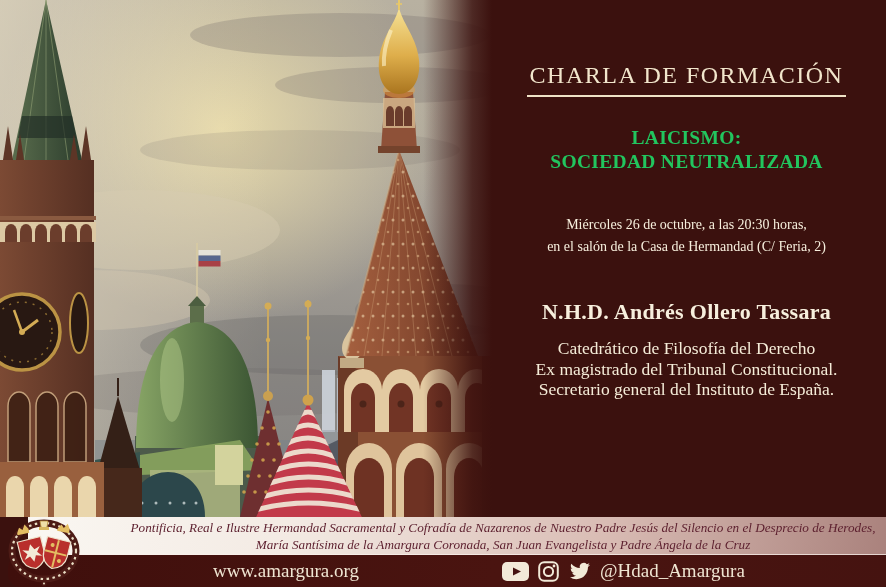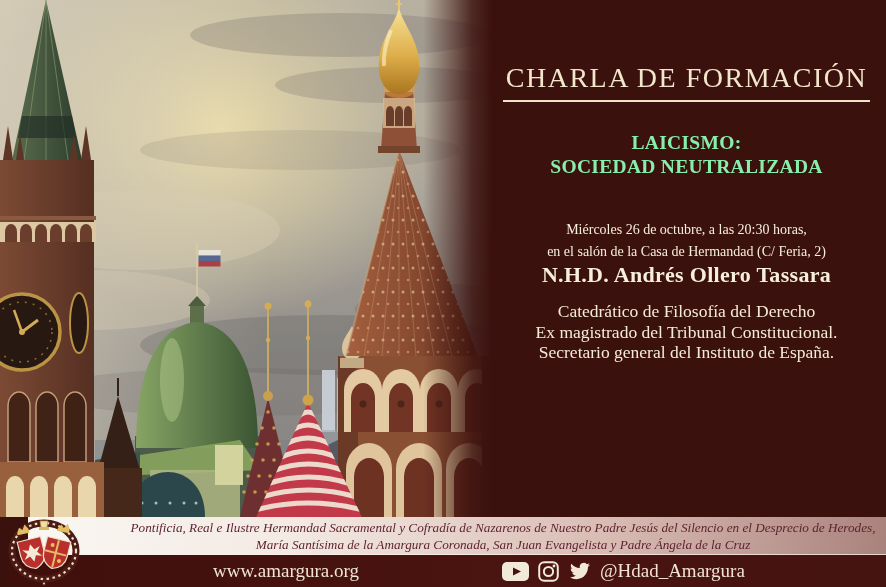--- a/index.html
+++ b/index.html
@@ -8,25 +8,25 @@
     background:#3b110e;font-family:"Liberation Serif",serif;
   }
   
   .photo{position:absolute;left:0;top:0;width:492px;height:517px;}
   .photo svg{display:block;width:100%;height:100%;}
   .photo-fade{position:absolute;left:0;top:0;width:492px;height:517px;
     background:linear-gradient(to right, rgba(59,17,14,0) 86%, rgba(59,17,14,.85) 96%, #3b110e 100%);}
   
   .content{position:absolute;left:487px;top:0;width:399px;height:517px;
     text-align:center;color:#f2e6cc;}
-  .title{margin-top:62px;font-size:28px;letter-spacing:1.5px;font-weight:normal;}
+  .title{margin-top:62px;font-size:24px;letter-spacing:1.5px;font-weight:normal;}
   .title span{border-bottom:2px solid #efe2c6;padding:0 3px 7px;}
-  .topic{margin-top:37px;font-size:19.5px;font-weight:bold;line-height:24px;color:#86efac;letter-spacing:.3px;font-family:Liberation Serif, serif;}
+  .topic{margin-top:37px;font-size:19.5px;font-weight:bold;line-height:24px;color:#22c55e;letter-spacing:.3px;font-family:Liberation Serif, serif;}
   .when{margin-top:40px;font-size:14px;font-weight:normal;line-height:21.5px;color:#f7efdd;}
-  .speaker-name{font-size:22px;font-weight:bold;color:#f7efdd;letter-spacing:.3px;}
+  .speaker-name{margin-top:42px;font-size:22px;font-weight:bold;color:#f7efdd;letter-spacing:.3px;}
   .speaker-roles{margin-top:13px;font-size:17.5px;line-height:20.5px;color:#f5ecd8;}
   
   .band{position:absolute;left:0;top:517px;width:886px;height:38px;box-sizing:border-box;
     background:linear-gradient(100deg,#faf7f2 0%,#f3eae3 30%,#d9bcb4 65%,#a57c77 100%);
     border-bottom:1px solid rgba(250,240,235,.75);
     color:#5c1f2e;font-style:italic;text-align:center;
     font-size:13.2px;line-height:16.5px;padding:3px 6px 0 70px;margin-left:28px;}
   
   .bar{position:absolute;left:8px;top:555px;width:886px;height:32px;
     background:linear-gradient(to right,#3f0f0c,#4a1410 55%,#451310);border-radius:13px;}

